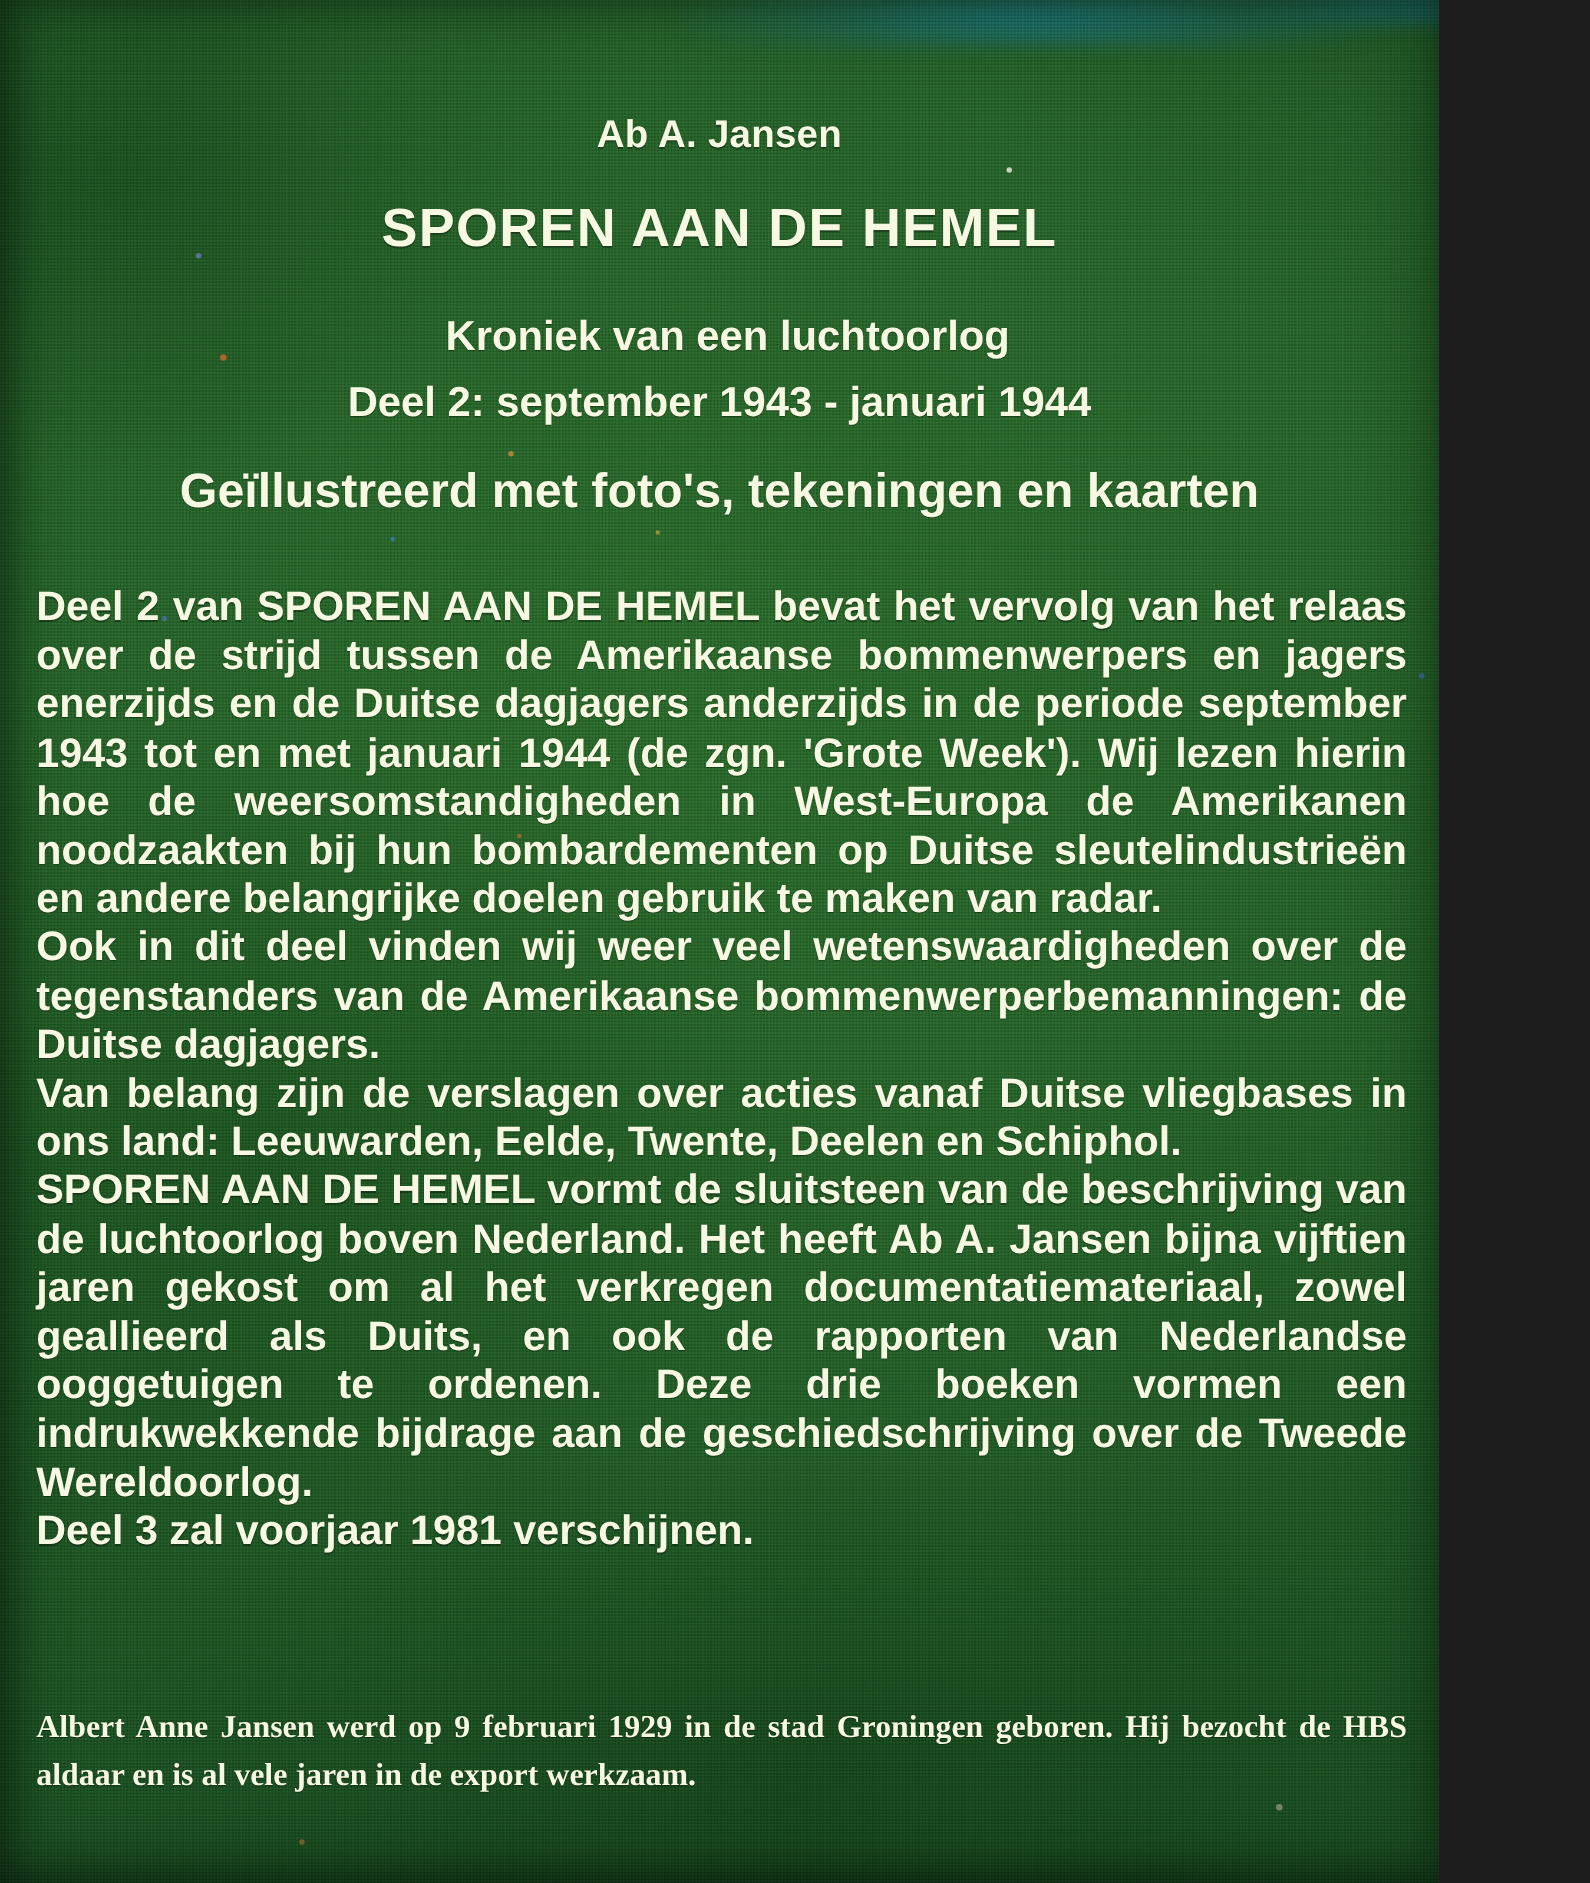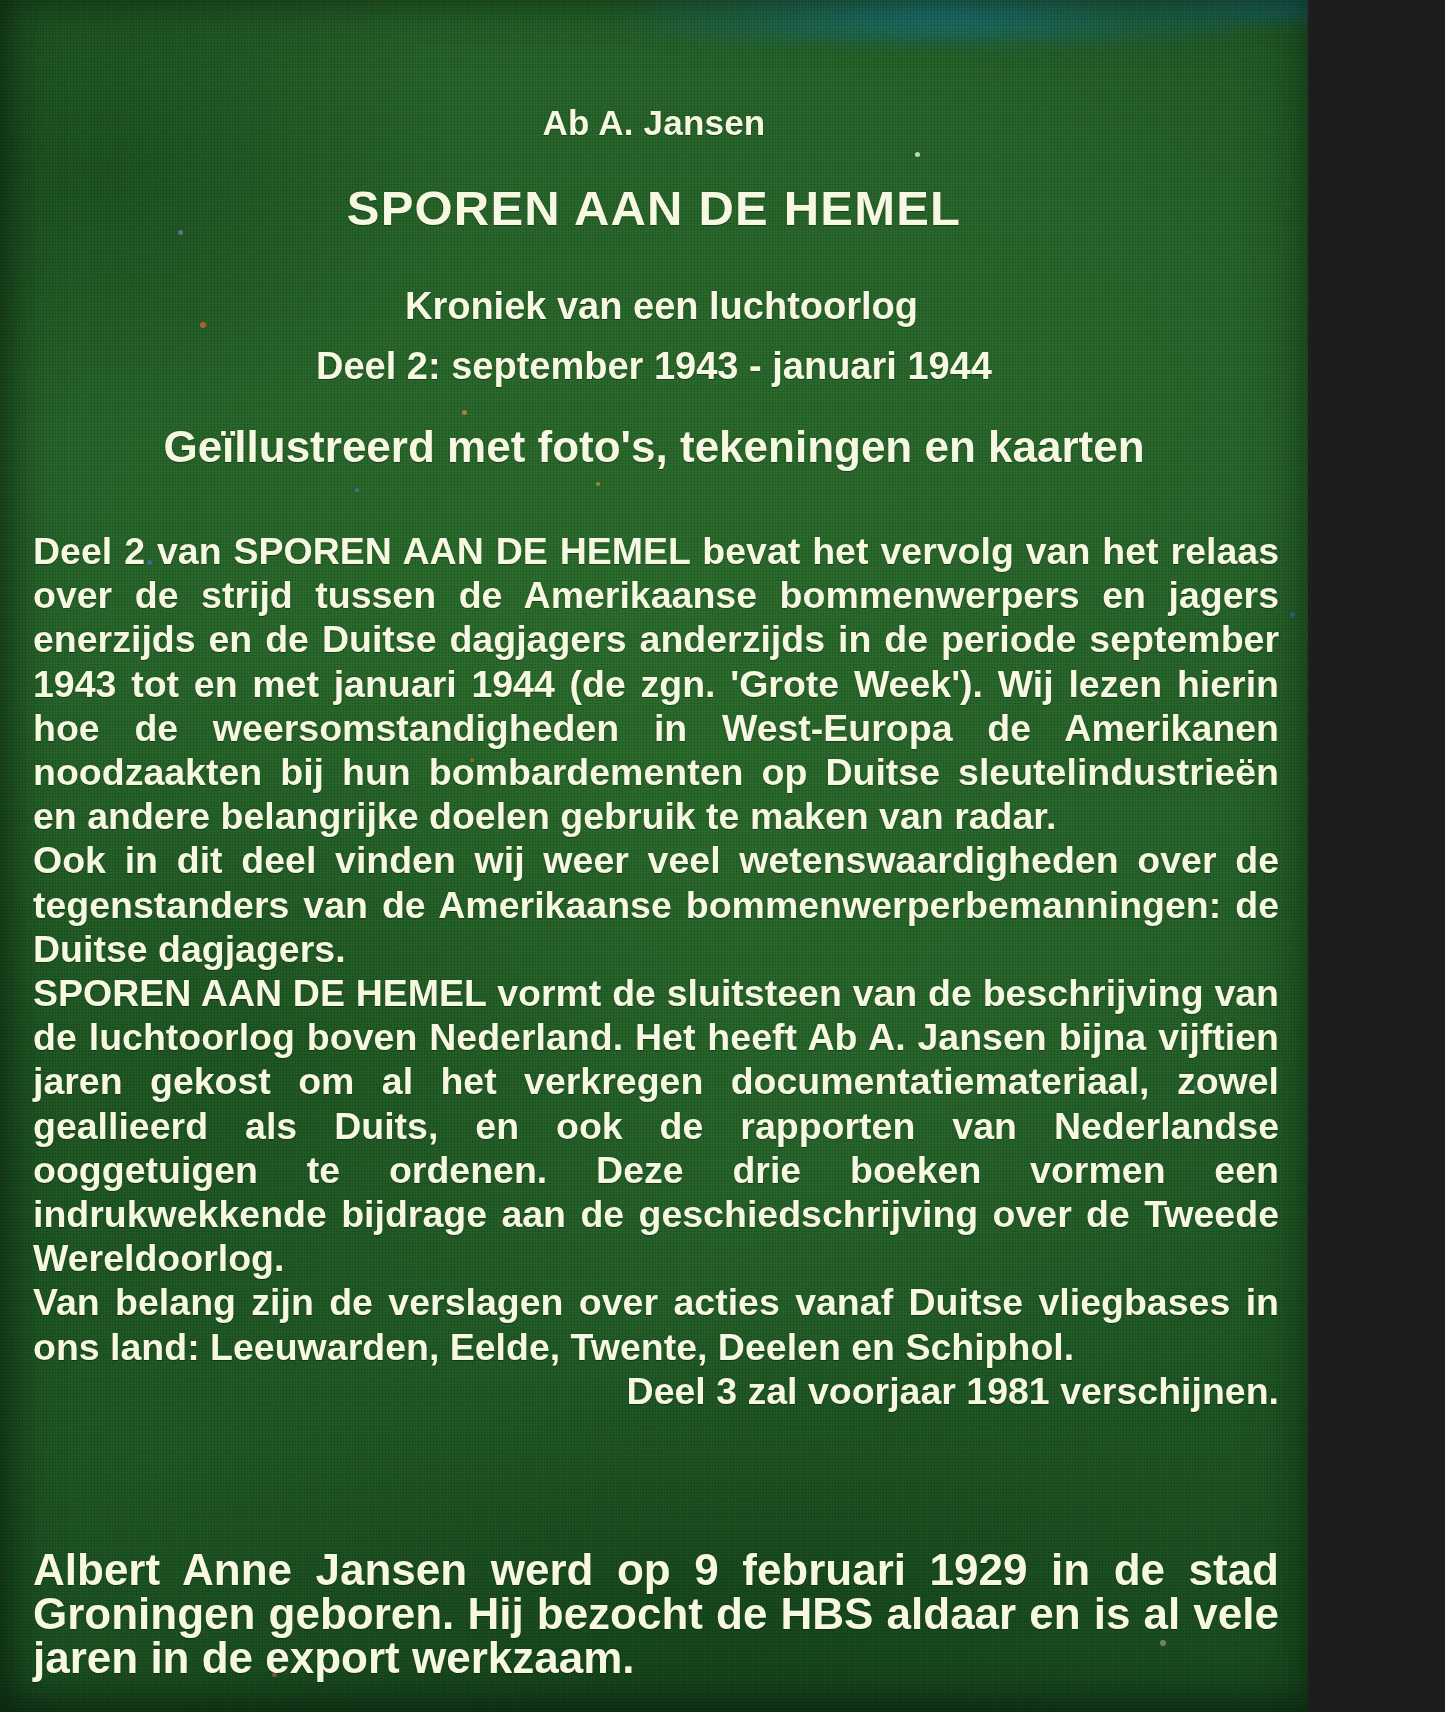--- a/index.html
+++ b/index.html
@@ -138,29 +138,30 @@
     left: 33px;
     width: 1246px;
     font-size: 37.5px;
     line-height: 44.2px;
   }
   .blurb p {
     margin: 0;
     text-align: justify;
     text-justify: inter-word;
   }
-  .blurb p.last-full { text-align: right; }
+  .blurb p.last-full { text-align: left; }
 
   .bio {
     position: absolute;
     top: 1548px;
     left: 33px;
     width: 1246px;
-    font-size: 44px;
+    font-size: 29px;
     line-height: 44.2px;
+    font-family: Liberation Serif, serif;
   }
   .bio p {
     margin: 0;
     text-align: justify;
     text-justify: inter-word;
   }
 </style>
 </head>
 <body>
 
@@ -194,22 +195,22 @@
 
     <div class="txt subtitle-1">Kroniek van een luchtoorlog</div>
 
     <div class="txt subtitle-2">Deel 2: september 1943 - januari 1944</div>
 
     <div class="txt illustrated">Geïllustreerd met foto's, tekeningen en kaarten</div>
 
     <div class="txt blurb">
       <p>Deel 2 van SPOREN AAN DE HEMEL bevat het vervolg van het relaas over de strijd tussen de Amerikaanse bommenwerpers en jagers enerzijds en de Duitse dagjagers anderzijds in de periode september 1943 tot en met januari 1944 (de zgn. 'Grote Week'). Wij lezen hierin hoe de weersomstandigheden in West-Europa de Amerikanen noodzaakten bij hun bombardementen op Duitse sleutelindustrieën en andere belangrijke doelen gebruik te maken van radar.</p>
       <p>Ook in dit deel vinden wij weer veel wetenswaardigheden over de tegenstanders van de Amerikaanse bommenwerperbemanningen: de Duitse dagjagers.</p>
+      <p>Van belang zijn de verslagen over acties vanaf Duitse vliegbases in ons land: Leeuwarden, Eelde, Twente, Deelen en Schiphol.</p>
       <p>SPOREN AAN DE HEMEL vormt de sluitsteen van de beschrijving van de luchtoorlog boven Nederland. Het heeft Ab A. Jansen bijna vijftien jaren gekost om al het verkregen documentatiemateriaal, zowel geallieerd als Duits, en ook de rapporten van Nederlandse ooggetuigen te ordenen. Deze drie boeken vormen een indrukwekkende bijdrage aan de geschiedschrijving over de Tweede Wereldoorlog.</p>
-      <p>Van belang zijn de verslagen over acties vanaf Duitse vliegbases in ons land: Leeuwarden, Eelde, Twente, Deelen en Schiphol.</p>
       <p class="last-full">Deel 3 zal voorjaar 1981 verschijnen.</p>
     </div>
 
     <div class="txt bio">
       <p>Albert Anne Jansen werd op 9 februari 1929 in de stad Groningen geboren. Hij bezocht de HBS aldaar en is al vele jaren in de export werkzaam.</p>
     </div>
 
   </div>
 
   <div class="edge-shade"></div>

